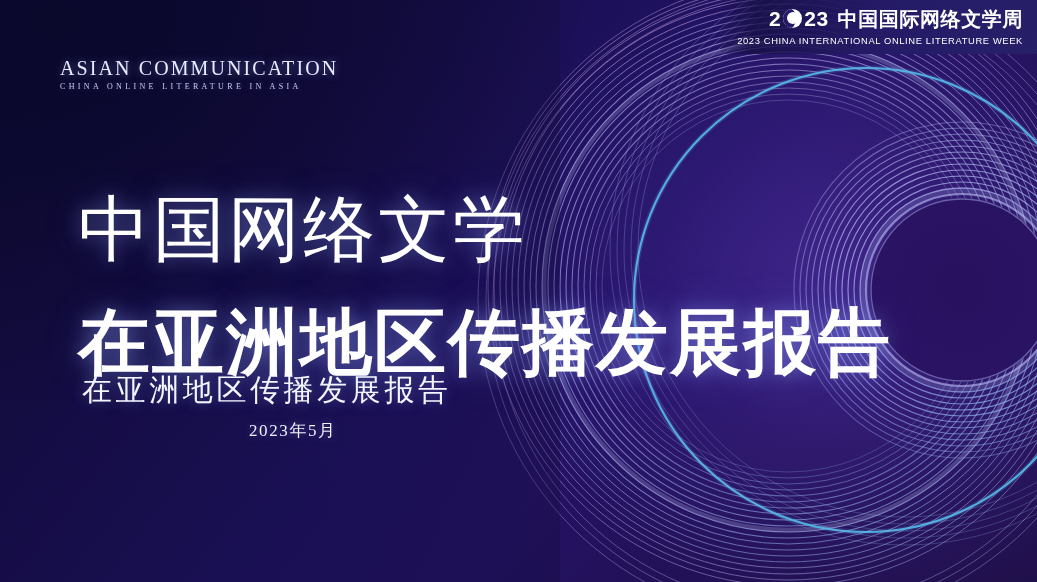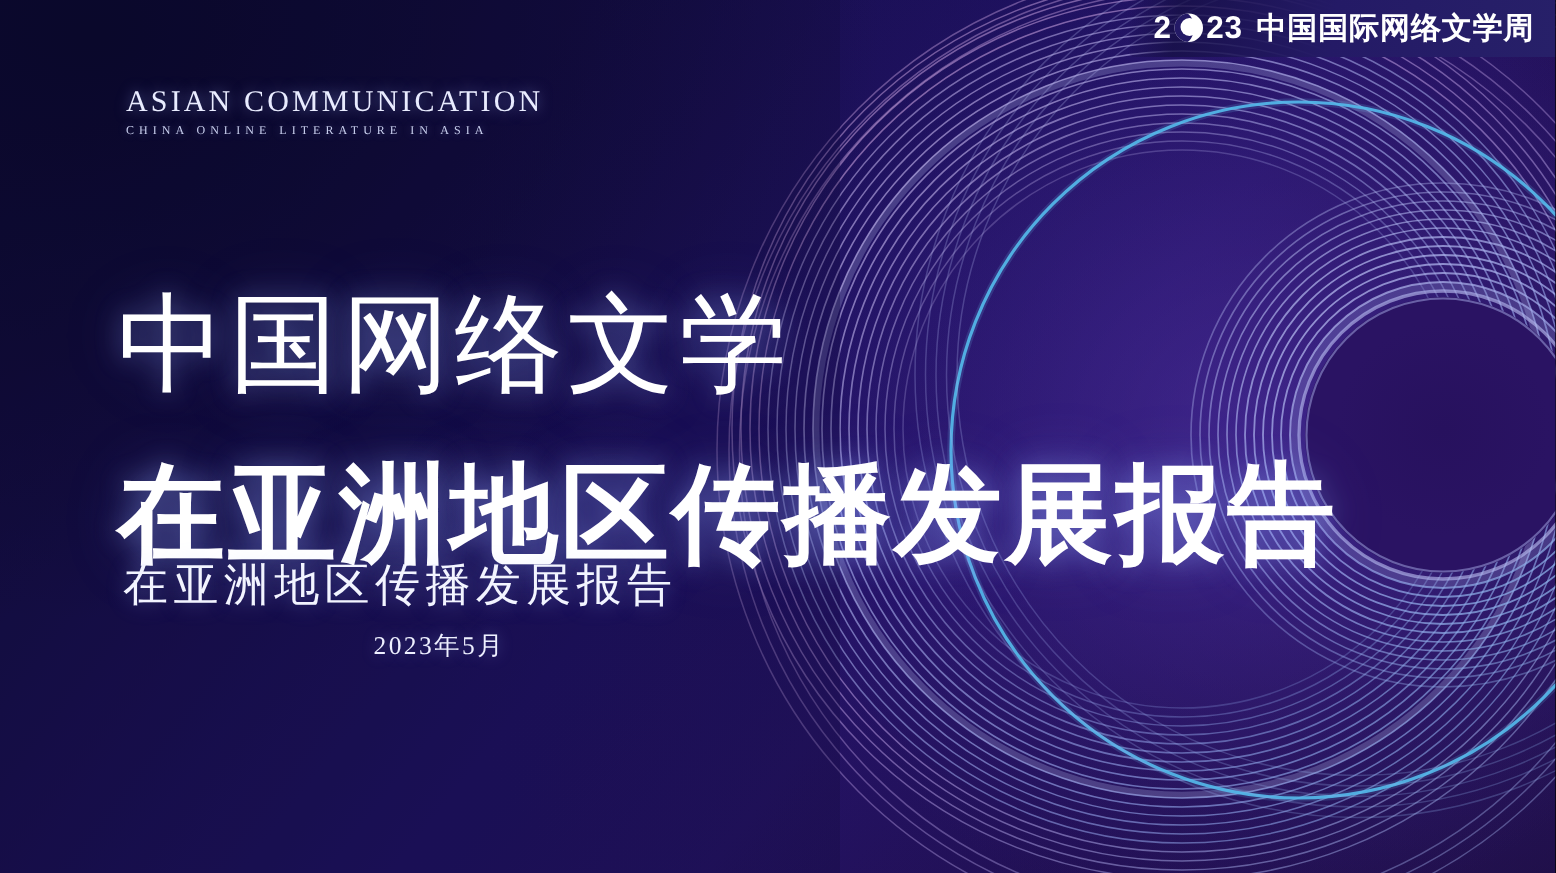--- a/index.html
+++ b/index.html
@@ -22,21 +22,21 @@
   .rings-svg{
     position:absolute;
     left:0; top:0;
     width:1037px; height:582px;
     pointer-events:none;
   }
 
   
   .brand{
     position:absolute;
-    left:84px;
+    left:60px;
     top:58px;
     line-height:1;
   }
   .brand-main{
     font-family:"Liberation Serif", serif;
     font-size:20px;
     letter-spacing:2.1px;
     color:#e9ecff;
     text-shadow:0 0 9px rgba(150,170,255,.55);
     white-space:nowrap;
@@ -287,20 +287,21 @@
 
   <div class="badge">
     <div class="badge-row1">
       <span class="badge-year">
         <span>2</span>
         <span class="swirl"></span>
         <span>23</span>
       </span>
       <span class="badge-cn">中国国际网络文学周</span>
     </div>
+    <div class="badge-row2">2023 CHINA  INTERNATIONAL  ONLINE LITERATURE WEEK</div>
   </div>
 
   <div class="title-block">
     <div class="title-line l1">中国网络文学</div>
     <div class="title-line l2">在亚洲地区传播发展报告</div>
   </div>
 
   <div class="org">在亚洲地区传播发展报告</div>
   <div class="date">2023年5月</div>
 

